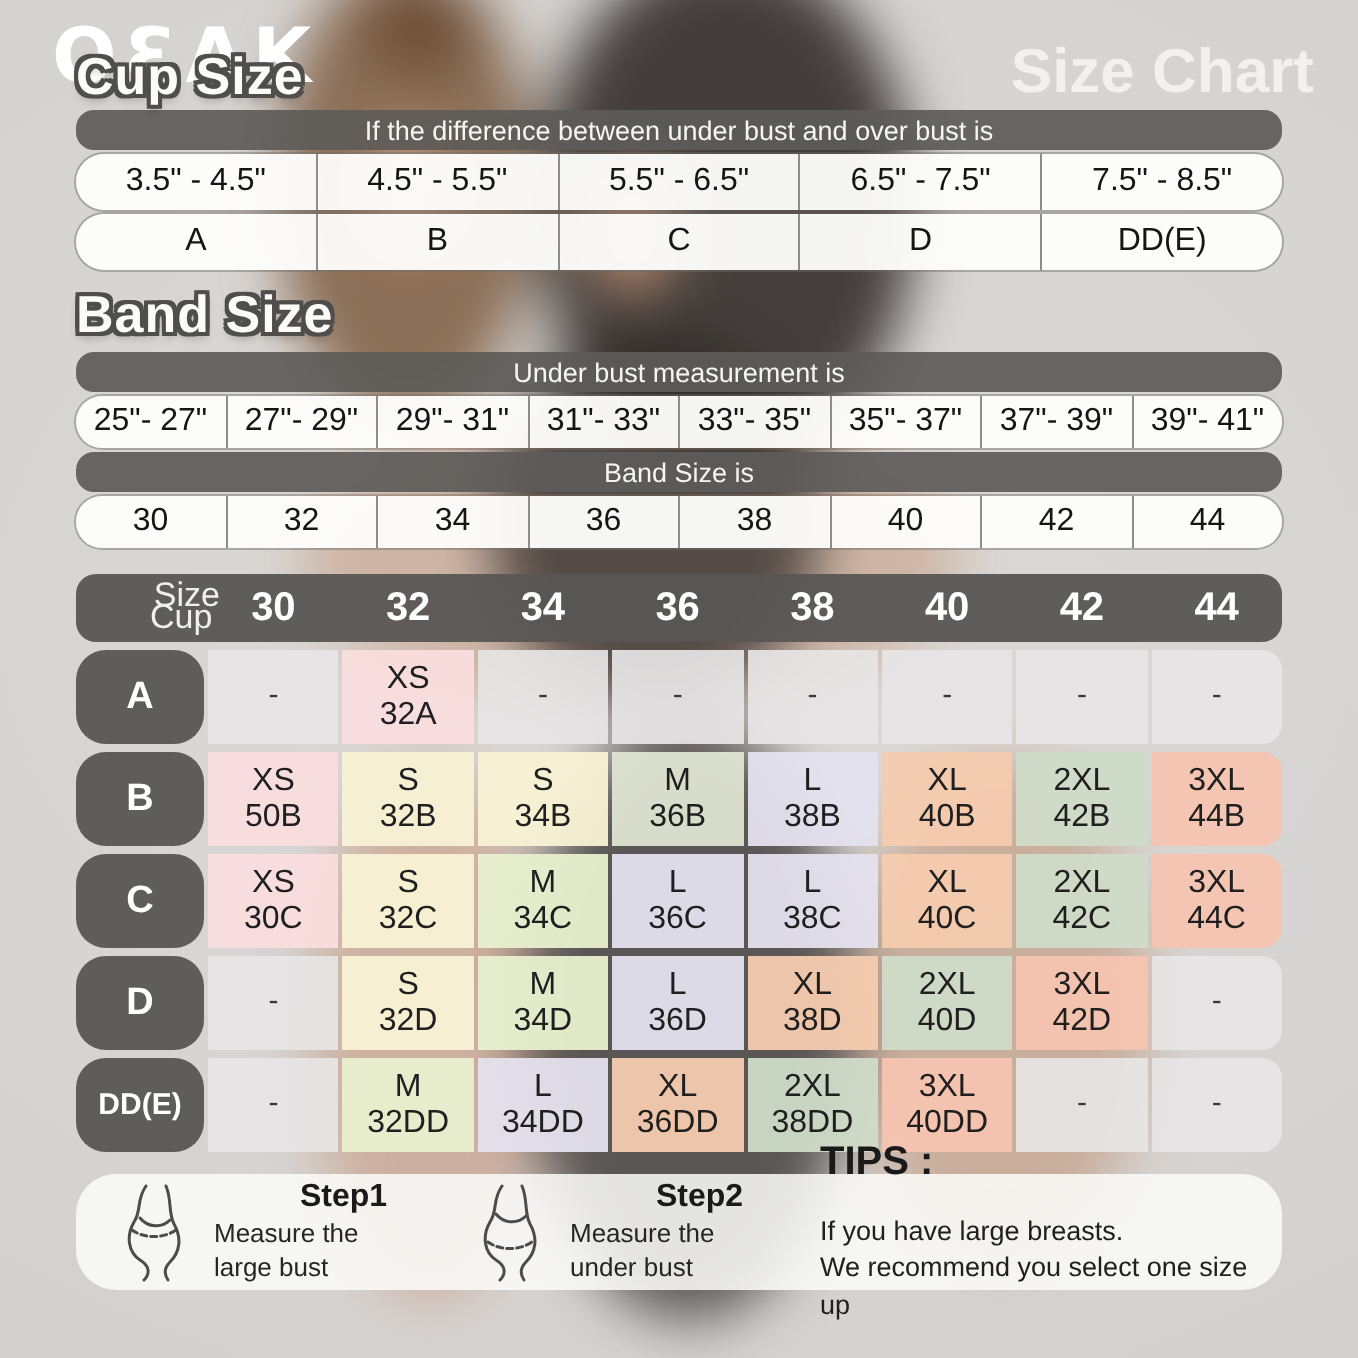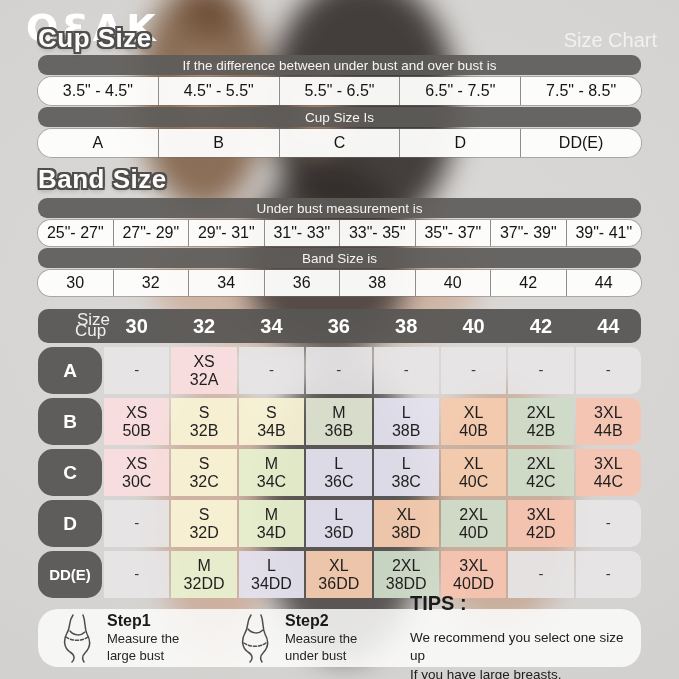--- a/index.html
+++ b/index.html
@@ -9,21 +9,21 @@
     background: radial-gradient(ellipse 150% 110% at 50% 45%, #dcdad8 0%, #d5d3d1 50%, #c7c5c3 100%);
   }
   
   .photo { position: absolute; inset: 0; z-index: 0; filter: blur(14px); }
   .blob { position: absolute; border-radius: 50%; }
   
   .content { position: relative; z-index: 1; padding: 0 38px; }
   .header { position: relative; height: 54px; }
   .logo { position: absolute; left: -12px; top: 6px; font-family: "DejaVu Sans", sans-serif;
           font-size: 38px; font-weight: 600; color: #ffffff; letter-spacing: 4px; }
-  .size-chart { position: absolute; right: -16px; top: 18px; font-size: 20px; font-weight: 400; color: #f3f1ef; margin-top: 11px; }
+  .size-chart { position: absolute; right: -16px; top: 18px; font-size: 31px; font-weight: 700; color: #f3f1ef; }
   .sec-title {
     text-align: left; font-size: 26px; font-weight: 800; color: #fcfbfa; letter-spacing: .5px;
     text-shadow: -2px -2px 0 #504e4c, 2px -2px 0 #504e4c, -2px 2px 0 #504e4c, 2px 2px 0 #504e4c,
                  0 -2px 0 #504e4c, 0 2px 0 #504e4c, -2px 0 0 #504e4c, 2px 0 0 #504e4c, 0 3px 4px rgba(0,0,0,.25);
   }
   .cup-title { position: absolute; left: 0; right: 0; bottom: 0; }
   .band-title { margin: 7px 0 3px 0; }
   .darkbar {
     height: 20px; margin: 1px 0; border-radius: 9px; background: rgba(93,91,89,.92);
     color: #f7f5f3; font-size: 13.5px; font-weight: 500;
@@ -53,21 +53,21 @@
   .mlabel.small { font-size: 15px; }
   .mcell { display: flex; flex-direction: column; align-items: center; justify-content: center;
            font-size: 16px; font-weight: 500; color: #1f1f1f; line-height: 1.12; }
   .mcell:last-child { border-radius: 0 10px 10px 0; }
   .mcell.empty { font-size: 15px; color: #3a3a3a; }
   
   .footer { margin-top: 11px; height: 58px; border-radius: 20px; background: rgba(252,251,250,.86);
             display: flex; align-items: center; padding: 4px 16px; gap: 12px; }
   .step { display: flex; align-items: center; gap: 9px; width: 166px; flex: 0 0 auto; }
   .step svg { flex: 0 0 auto; }
-  .step-title { font-size: 16px; font-weight: 700; color: #1a1a1a; margin-bottom: 1px; }
+  .step-title { font-size: 16px; font-weight: 700; color: #1a1a1a; margin-bottom: 1px; margin-left: 43px; }
   .step-line { font-size: 13px; color: #262626; line-height: 1.25; }
   .tips { flex: 1; }
   .tips-title { font-size: 20px; font-weight: 700; color: #1a1a1a; margin-bottom: 14px; }
   .tips-line { font-size: 13.5px; color: #202020; line-height: 1.35; }
 </style>
 </head>
 <body>
 
 <div class="canvas">
 
@@ -93,21 +93,20 @@
     </div>
 
     <div class="darkbar">If the difference between under bust and over bust is</div>
     <div class="wrow" id="cup-ranges">
         <div class="wcell">3.5" - 4.5"</div>
         <div class="wcell">4.5" - 5.5"</div>
         <div class="wcell">5.5" - 6.5"</div>
         <div class="wcell">6.5" - 7.5"</div>
         <div class="wcell">7.5" - 8.5"</div>
       </div>
-    <div class="darkbar">Cup Size Is</div>
     <div class="wrow" id="cup-letters">
         <div class="wcell">A</div>
         <div class="wcell">B</div>
         <div class="wcell">C</div>
         <div class="wcell">D</div>
         <div class="wcell">DD(E)</div>
       </div>
 
     <div class="sec-title band-title">Band Size</div>
     <div class="darkbar">Under bust measurement is</div>
@@ -341,19 +340,19 @@
           </g>
         </svg>
         <div>
           <div class="step-title">Step2</div>
           <div class="step-line">Measure the</div>
           <div class="step-line">under bust</div>
         </div>
       </div>
       <div class="tips">
         <div class="tips-title">TIPS :</div>
+        <div class="tips-line">If you have large breasts.</div>
         <div class="tips-line">We recommend you select one size up</div>
-        <div class="tips-line">If you have large breasts.</div>
       </div>
     </div>
 
   </div>
 </div>
 
 </body></html>

